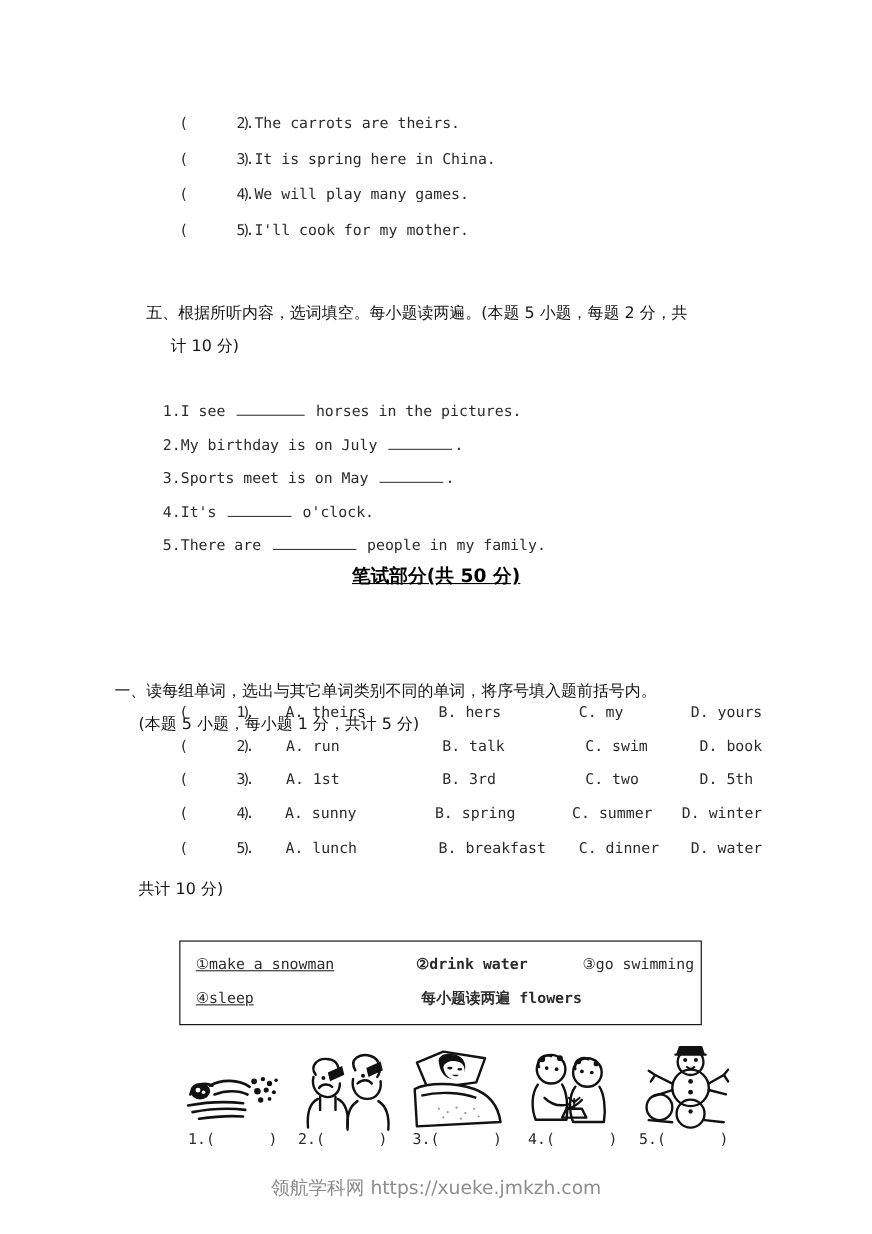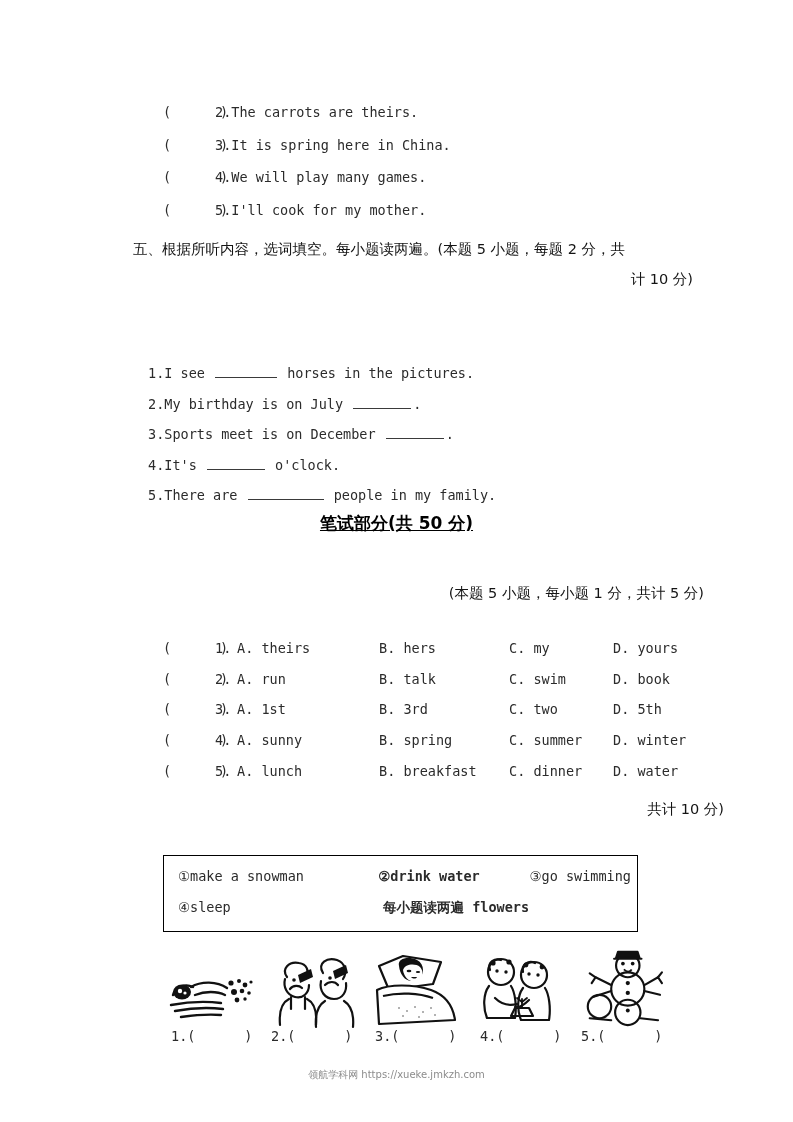--- a/index.html
+++ b/index.html
@@ -48,22 +48,22 @@
   }
 
   
   .sec-head {
     position: absolute;
     font-family: "DejaVu Sans", "Liberation Sans", sans-serif;
     font-size: 14.5px;
     line-height: 30px;
     color: #141414;
   }
-  .sec-head .l1 { display: block; }
-  .sec-head .l2 { display: block; padding-left: 22px; text-align: right; }
+  .sec-head .l1 { display: block; margin-top: 36px; }
+  .sec-head .l2 { display: block; padding-left: 22px; }
 
   
   .bank {
     position: absolute;
     border: 1.4px solid #000;
     box-sizing: border-box;
     display: flex;
     align-items: center;
   }
   .bank-item {
@@ -120,21 +120,21 @@
     display: flex;
     align-items: flex-start;
     font-family: "DejaVu Sans Mono", monospace;
     font-size: 13.5px;
     color: #2b2b2b;
     white-space: pre;
   }
   .mc-paren { width: 52px; display: inline-block; }
   .mc-num   { width: 22px; display: inline-block; }
   .mc-opt   { display: inline-block; }
-  .mc-opt.a { width: 142px; }
+  .mc-opt.a { width: 142px; margin-left: 23px; }
   .mc-opt.b { width: 130px; }
   .mc-opt.c { width: 104px; }
 
   
   .phrase-box {
     position: absolute;
     left: 163px;
     top: 855px;
     width: 475px;
     height: 77px;
@@ -147,21 +147,21 @@
     right: 6px;
     display: flex;
     font-family: "DejaVu Sans Mono", monospace;
     font-size: 13.5px;
     color: #2b2b2b;
     white-space: pre;
   }
   .phrase-row.r1 { top: 12px; }
   .phrase-row.r2 { top: 43px; }
   .ph-cell { display: inline-block; }
-  .ph-cell.c1 { width: 205px; }
+  .ph-cell.c1 { width: 205px; text-decoration: underline; }
   .ph-cell.c2 { width: 155px; font-weight: bold; }
 
   
   .pics {
     position: absolute;
     left: 163px;
     top: 948px;
     width: 500px;
     height: 98px;
   }
@@ -188,21 +188,21 @@
   }
 
   
   .footer {
     position: absolute;
     left: 0;
     right: 0;
     top: 1068px;
     text-align: center;
     font-family: "DejaVu Sans", "Liberation Sans", sans-serif;
-    font-size: 10px;
+    font-size: 17px;
     color: #8c8c8c;
   }
 </style>
 </head>
 <body>
 
 <div class="page">
 
   <div class="tf-list">
     <div class="tf-row">
@@ -241,41 +241,42 @@
       <span> horses in the pictures.</span>
     </div>
     <div class="fill-row">
       <span>2.</span>
       <span>My birthday is on July </span>
       <span class="blank" style="width:58px;"></span>
       <span>.</span>
     </div>
     <div class="fill-row">
       <span>3.</span>
-      <span>Sports meet is on December </span>
+      <span>Sports meet is on May </span>
       <span class="blank" style="width:58px;"></span>
       <span>.</span>
     </div>
     <div class="fill-row">
       <span>4.</span>
       <span>It's </span>
       <span class="blank" style="width:58px;"></span>
       <span> o'clock.</span>
     </div>
     <div class="fill-row">
       <span>5.</span>
       <span>There are </span>
       <span class="blank" style="width:76px;"></span>
       <span> people in my family.</span>
     </div>
   </div>
 
   <div class="part-title" style="top:512px;text-decoration:underline;">笔试部分(共 50 分)</div>
 
   <div class="sec-head" style="left:104px; top:578px; width:600px;">
+    <span class="l1">一、读每组单词，选出与其它单词类别不同的单词，将序号填入题前括号内。</span>
     <span class="l2">(本题 5 小题，每小题 1 分，共计 5 分)</span>
   </div>
 
   <div class="mc-list">
     <div class="mc-row">
       <span class="mc-paren">(      )</span>
       <span class="mc-num">1.</span>
       <span class="mc-opt a">A. theirs</span>
       <span class="mc-opt b">B. hers</span>
       <span class="mc-opt c">C. my</span>

